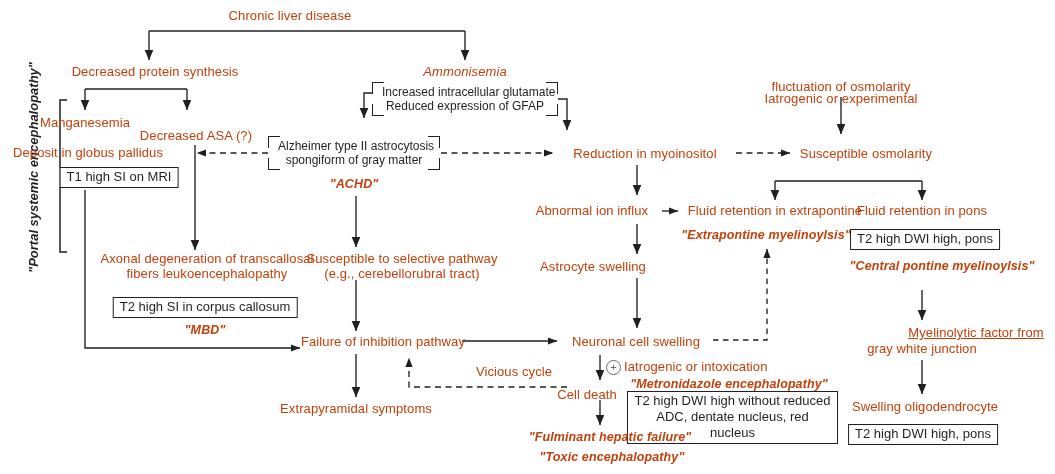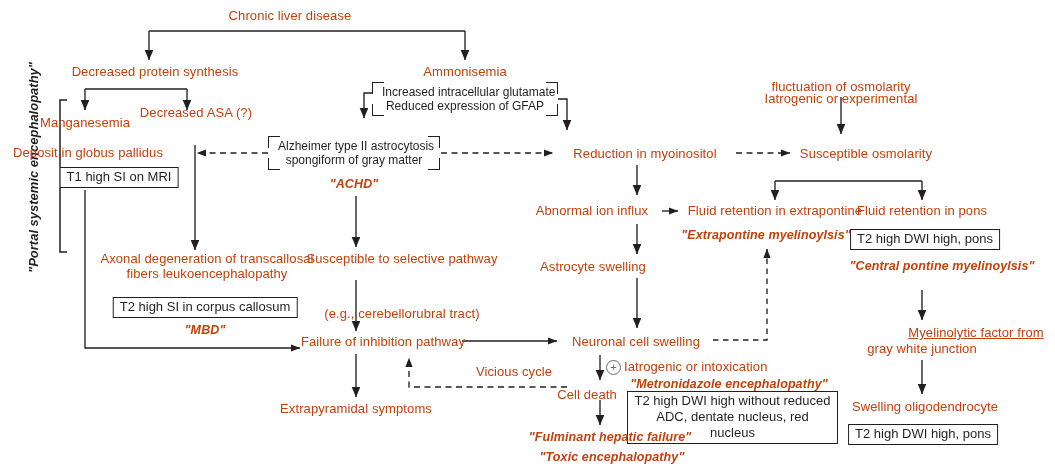--- a/index.html
+++ b/index.html
@@ -187,36 +187,36 @@
       <path d="M67,100 L60,100 L60,252 L67,252" stroke-width="1.5"></path>
     </g>
   </svg>
 
   <div id="rot-label">"Portal systemic encephalopathy"</div>
 
   <div class="lbl c" style="left:290px;top:8px;">Chronic liver disease</div>
 
   <div class="lbl c" style="left:155px;top:64px;">Decreased protein synthesis</div>
 
-  <div class="lbl c" style="left:465px;top:64px;">Ammonisemia</div>
+  <div class="lbl c" style="left:465px;top:64px;font-style:italic;">Ammonisemia</div>
 
   <div class="lbl c" style="left:841px;top:63px;margin-top:28px;">Iatrogenic or experimental</div>
   <div class="lbl c" style="left:841px;top:79px;">fluctuation of osmolarity</div>
 
   <div class="bracketbox c" style="left:465px;top:82px;width:166px;">
     <span class="bk tl"></span>
     <span class="bk tr"></span>
     <span class="bk bl"></span>
     <span class="bk br"></span>
     <div>Increased intracellular glutamate</div>
     <div>Reduced expression of GFAP</div>
   </div>
 
   <div class="lbl c" style="left:85px;top:115px;">Manganesemia</div>
-  <div class="lbl c" style="left:196px;top:105px;">Decreased ASA (?)</div>
+  <div class="lbl c" style="left:196px;top:128px;">Decreased ASA (?)</div>
 
   <div class="lbl" style="left:13px;top:145px;text-align:right;">Deposit in globus pallidus</div>
 
   <div class="boxed c" style="left:119px;top:167px;">T1 high SI on MRI</div>
 
   <div class="bracketbox c" style="left:354px;top:136px;width:152px;">
     <span class="bk tl"></span>
     <span class="bk tr"></span>
     <span class="bk bl"></span>
     <span class="bk br"></span>
@@ -241,21 +241,21 @@
   <div class="boxed c" style="left:925px;top:229px;">T2 high DWI high, pons</div>
 
   <div class="lbl c ital" style="left:942px;top:259px;">"Central pontine myelinoylsis"</div>
 
   <div class="lbl c" style="left:593px;top:259px;">Astrocyte swelling</div>
 
   <div class="lbl c" style="left:207px;top:266px;">fibers leukoencephalopathy</div>
   <div class="lbl c" style="left:207px;top:251px;">Axonal degeneration of transcallosal</div>
 
   <div class="lbl c" style="left:402px;top:251px;">Susceptible to selective pathway</div>
-  <div class="lbl c" style="left:402px;top:266px;margin-top:40px;">(e.g., cerebellorubral tract)</div>
+  <div class="lbl c" style="left:402px;top:266px;">(e.g., cerebellorubral tract)</div>
 
   <div class="boxed c" style="left:205px;top:297px;">T2 high SI in corpus callosum</div>
 
   <div class="lbl c ital" style="left:205px;top:323px;">"MBD"</div>
 
   <div class="lbl c" style="left:383px;top:334px;">Failure of inhibition pathway</div>
 
   <div class="lbl c" style="left:636px;top:334px;">Neuronal cell swelling</div>
 
   <div class="lbl c" style="left:514px;top:364px;">Vicious cycle</div>

